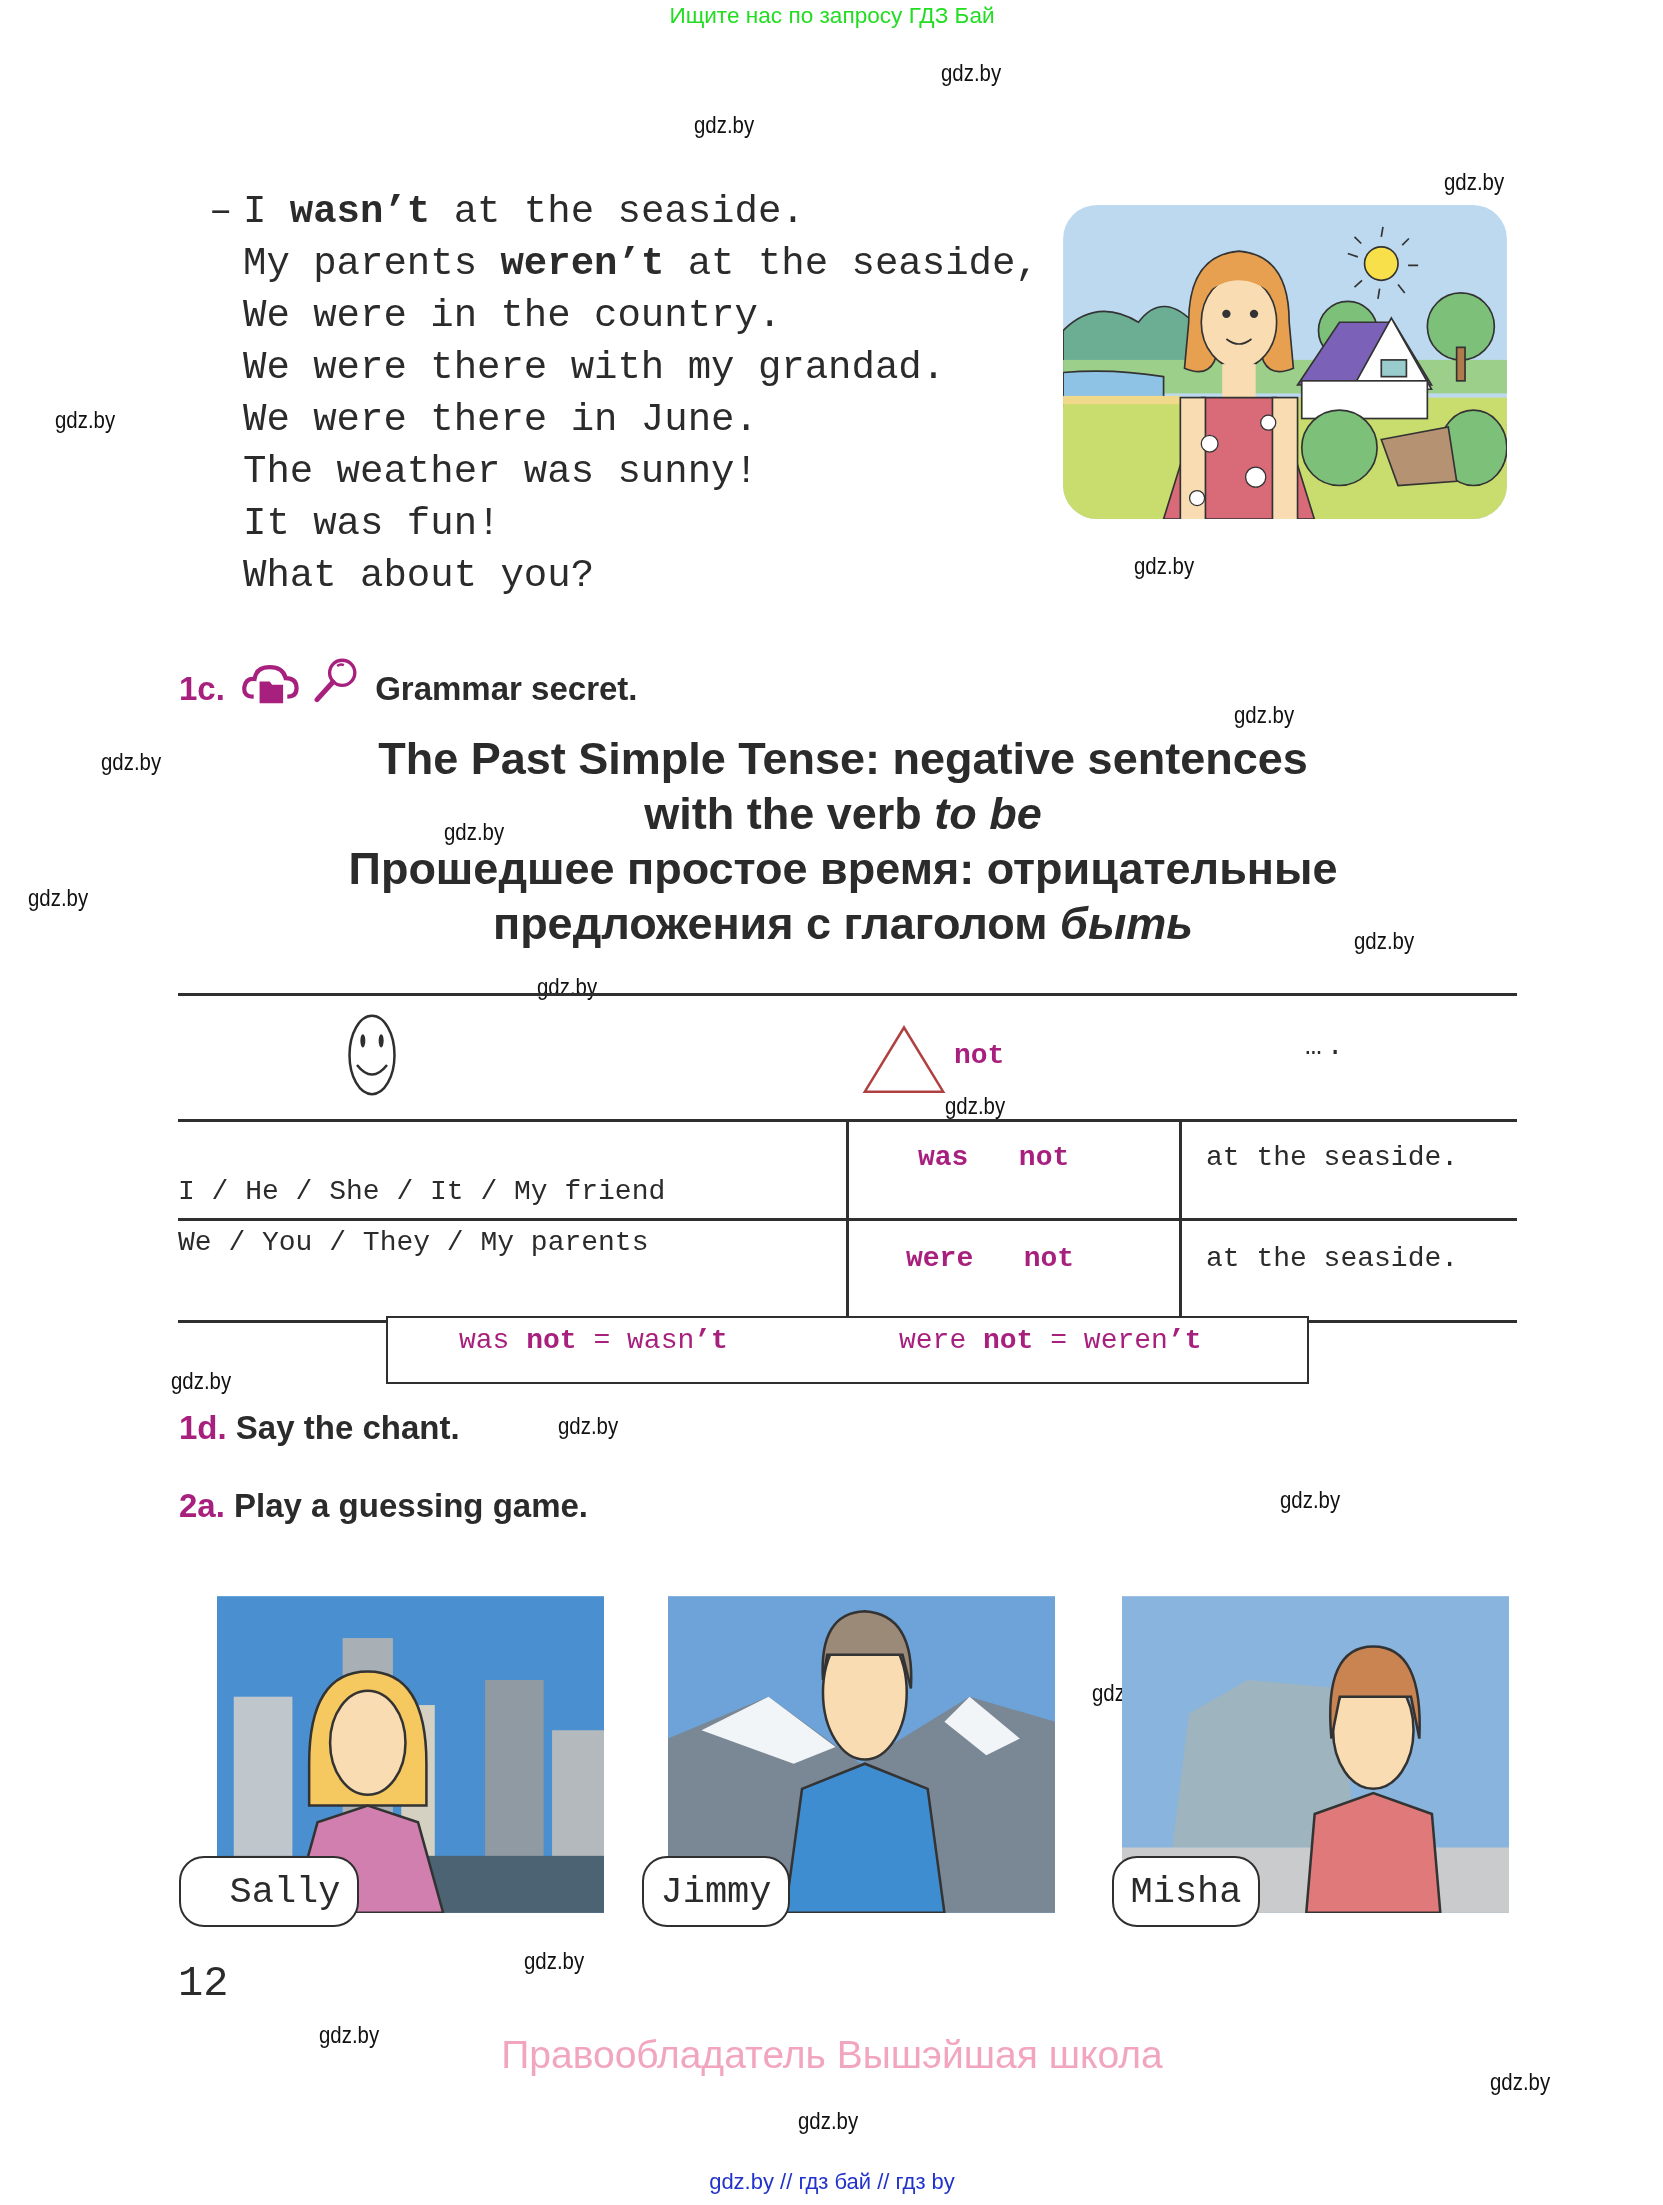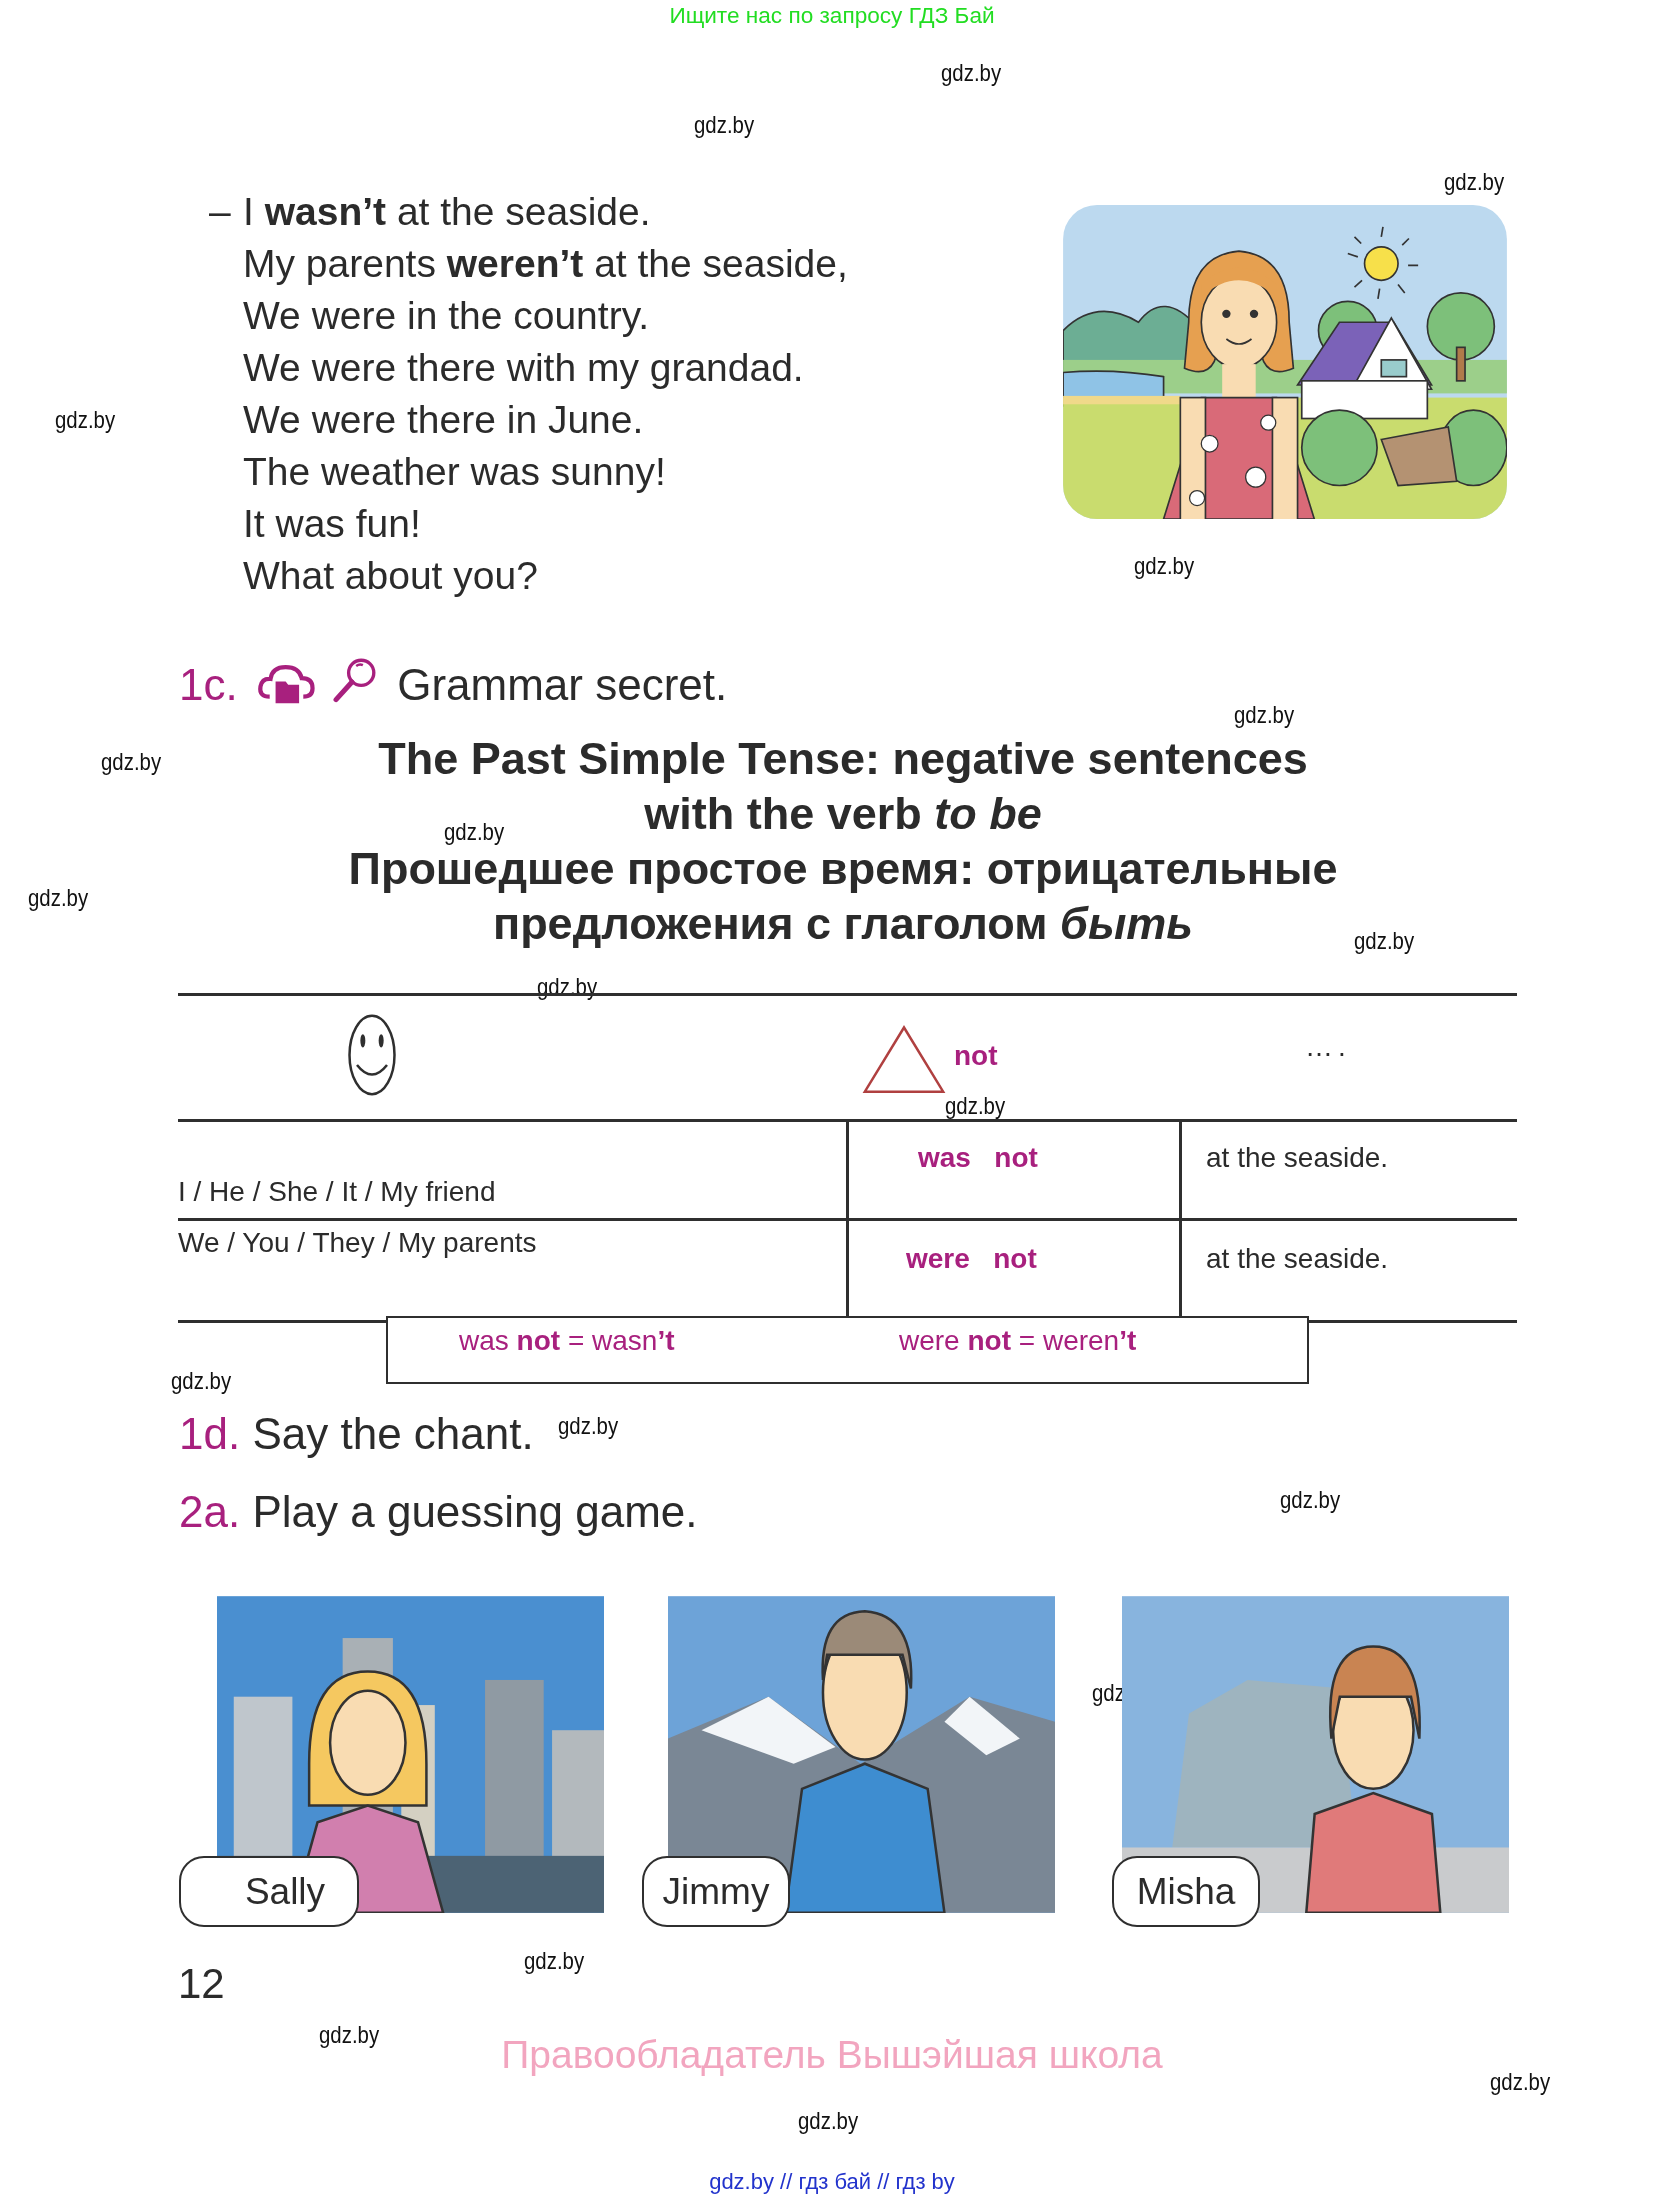--- a/index.html
+++ b/index.html
@@ -1,26 +1,26 @@
 <!DOCTYPE html>
 <html style="font-size:13.4px"><head>
 <meta charset="utf-8">
 <style>
   html, body { margin: 0; padding: 0; background: #ffffff; }
   body { width: 1664px; height: 2205px; position: relative; overflow: hidden; }
   .abs { position: absolute; }
   .wm { position: absolute; font-family: "Liberation Sans", sans-serif; font-size: 24px; color: #111; transform: scaleX(0.85); transform-origin: left top; white-space: nowrap; }
   .top-banner { position: absolute; left: 0; width: 1664px; top: 3.4px; text-align: center; font-family: "Liberation Sans", sans-serif; font-size: 22.6px; color: #22dd22; }
-  .serif { font-family: Liberation Sans, sans-serif; color: #2b2b2b; }
+  .serif { font-family: Liberation Mono, monospace; color: #2b2b2b; }
   .poem { position: absolute; left: 243px; top: 186px; font-size: 39px; line-height: 52px; }
   .poem .line { white-space: nowrap; }
   .poem .dash { display: inline-block; width: 34px; margin-left: -34px; }
   .poem b { font-weight: bold; }
   .picture { position: absolute; border-radius: 34px; overflow: hidden; }
-  .heading { position: absolute; font-family: "Liberation Sans", sans-serif; font-weight: normal; font-size: 44px; color: #2b2b2b; white-space: nowrap; }
+  .heading { position: absolute; font-family: "Liberation Sans", sans-serif; font-weight: bold; font-size: 33px; color: #2b2b2b; white-space: nowrap; }
   .heading .num { color: #a8207e; }
   .title-block { position: absolute; left: 168px; width: 1350px; top: 731px; text-align: center; font-family: "Liberation Sans", sans-serif; font-weight: bold; font-size: 45px; line-height: 55px; color: #2b2b2b; }
   .title-block i { font-style: italic; }
   .hline { position: absolute; height: 2.5px; background: #2f2f2f; }
   .vline { position: absolute; width: 2.5px; background: #2f2f2f; }
   .cell-text { position: absolute; font-size: 28px; white-space: nowrap; }
   .magenta { color: #a8207e; font-weight: bold; }
   .contraction-box { position: absolute; left: 386px; top: 1316px; width: 919px; height: 64px; border: 2.5px solid #2f2f2f; background: #fff; }
   .photo { position: absolute; top: 1596px; width: 387px; height: 317px; overflow: hidden; }
   .name-pill { position: absolute; top: 1856px; width: 144px; height: 67px; border: 2.5px solid #2f2f2f; border-radius: 25px; background: #fff; display: flex; align-items: center; justify-content: center; font-size: 37px; }

